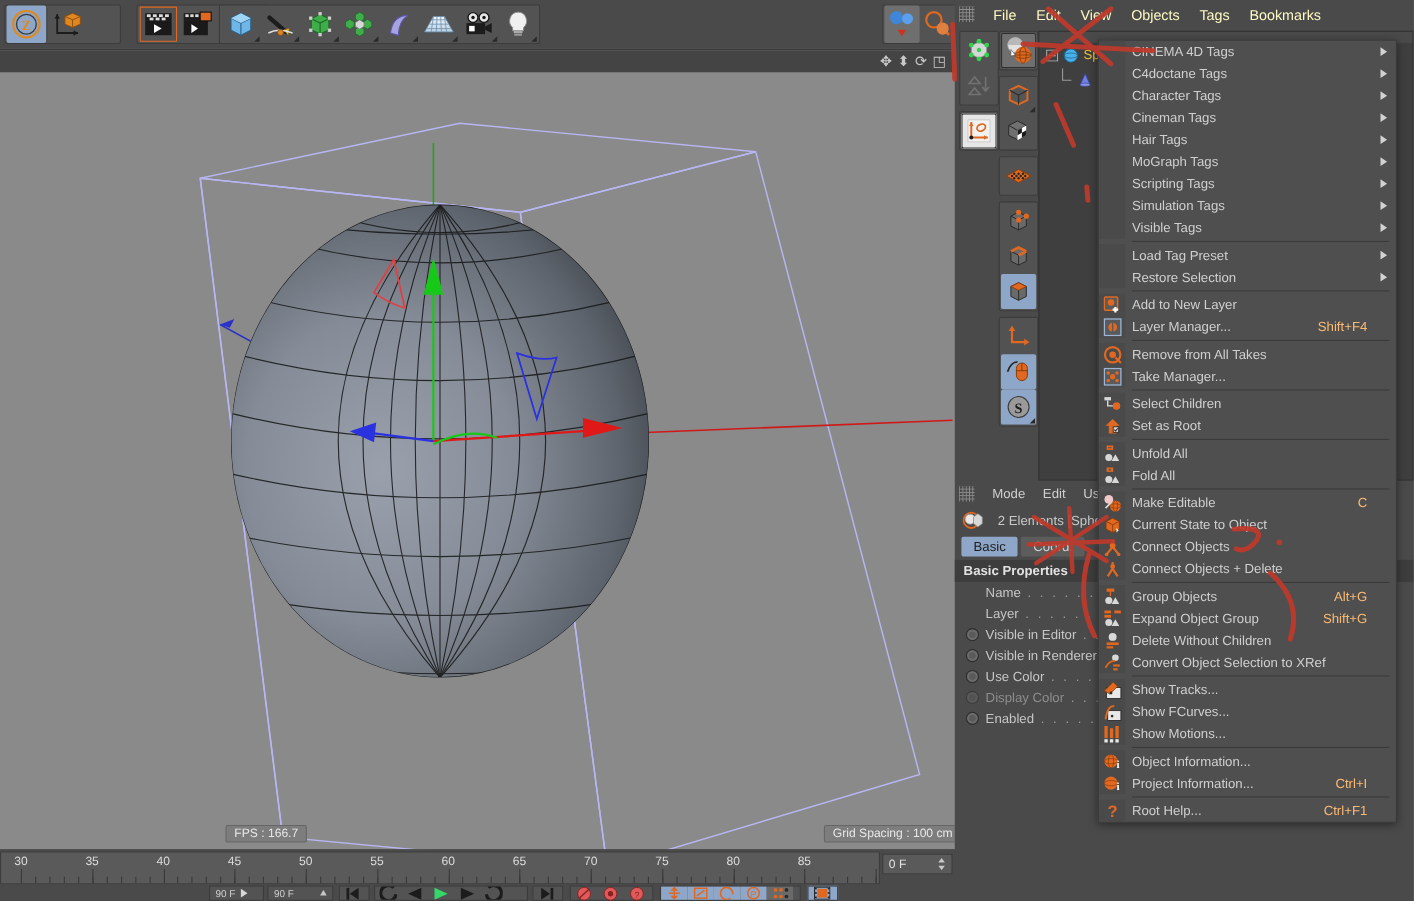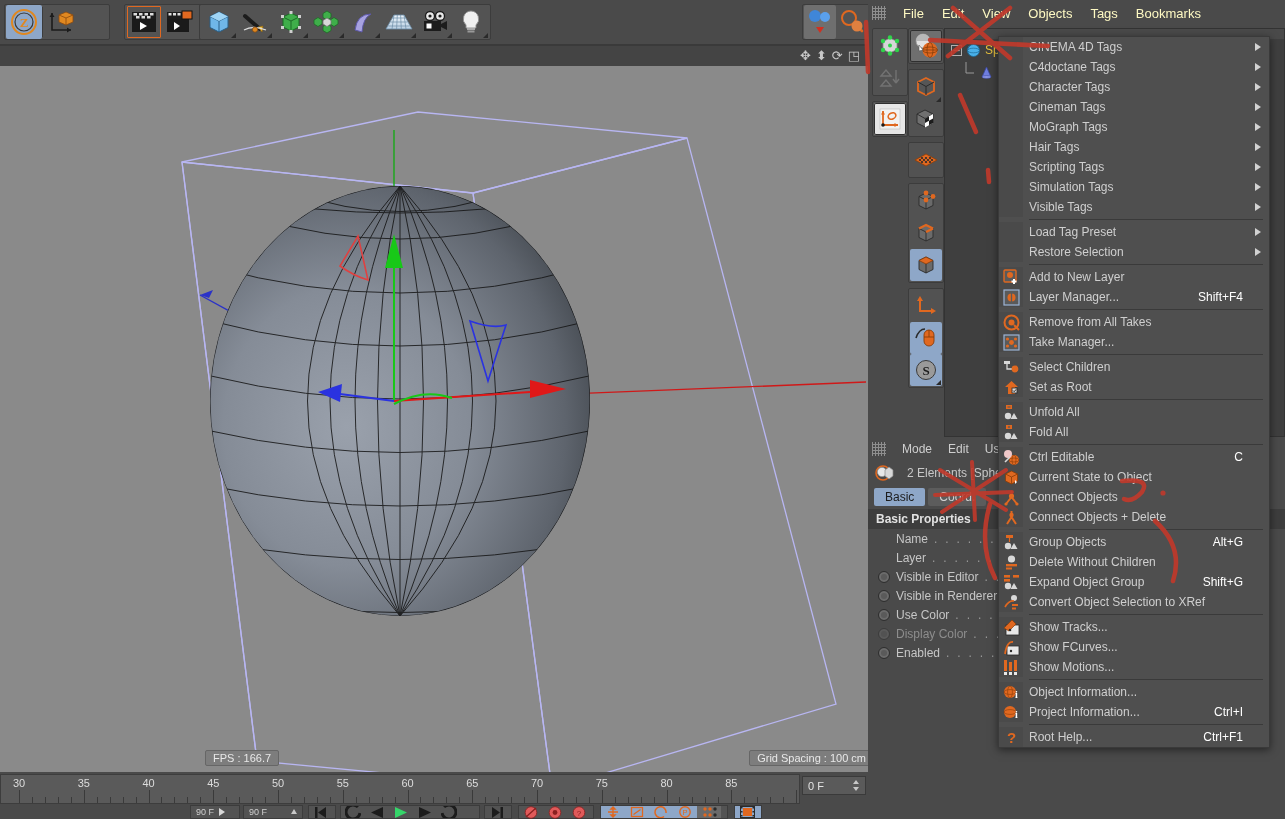--- a/index.html
+++ b/index.html
@@ -63,21 +63,21 @@
   .attr-row.dim{color:#8d8d8d;}
   .radio{width:12px;height:12px;border-radius:50%;border:1px solid #2e2e2e;background:#5a5a5a;box-shadow:inset 0 0 0 2px #6b6b6b;flex:none;}
   .radio.dim{opacity:.5;}
   .arrow-r{width:0;height:0;border-top:4px solid transparent;border-bottom:4px solid transparent;border-left:5px solid #c0c0c0;}
 
   
   .ctx{position:absolute;left:998px;top:36px;width:272px;background:#4f4f4f;border:1px solid #3a3a3a;box-shadow:0 2px 8px rgba(0,0,0,.5);z-index:60;}
   .ctx-item{display:flex;align-items:center;height:20px;font-size:12px;color:#cfcfcf;position:relative;}
   .ctx-ico{width:24px;height:20px;flex:none;display:flex;align-items:center;justify-content:center;background:#4a4a4a;}
   .ctx-label{padding-left:6px;white-space:nowrap;}
-  .ctx-key{position:absolute;right:26px;color:#ffffff;font-size:12px;}
+  .ctx-key{position:absolute;right:26px;color:#fdba74;font-size:12px;}
   .ctx-sub{position:absolute;right:8px;width:0;height:0;border-top:4px solid transparent;border-bottom:4px solid transparent;border-left:6px solid #d2d2d2;}
   .ctx-div{height:1px;background:#3a3a3a;margin:2px 6px 2px 30px;}
 
   
   .tl{position:absolute;left:0;top:772px;width:868px;height:47px;background:#4a4a4a;}
   .tl-ruler{position:absolute;left:0;top:2px;width:800px;height:30px;background:#5a5a5a;border:1px solid #3d3d3d;}
   .tl-num{position:absolute;top:2px;font-size:11px;color:#dcdcdc;transform:translateX(-50%);}
   .tl-tick{position:absolute;bottom:0;width:1px;background:#3a3a3a;}
   .tl-field{position:absolute;left:802px;top:4px;width:64px;height:19px;background:#5a5a5a;border:1px solid #3a3a3a;font-size:11px;color:#e3e3e3;padding:2px 5px;display:flex;align-items:center;justify-content:space-between;}
   .spin{display:flex;flex-direction:column;gap:1px;}
@@ -635,26 +635,26 @@
         <div class="ctx-label">Character Tags</div>
         <div class="ctx-sub"></div>
       </div>
       <div class="ctx-item">
         <div class="ctx-ico"></div>
         <div class="ctx-label">Cineman Tags</div>
         <div class="ctx-sub"></div>
       </div>
       <div class="ctx-item">
         <div class="ctx-ico"></div>
+        <div class="ctx-label">Hair Tags</div>
+        <div class="ctx-sub"></div>
+      </div>
+      <div class="ctx-item">
+        <div class="ctx-ico"></div>
         <div class="ctx-label">MoGraph Tags</div>
-        <div class="ctx-sub"></div>
-      </div>
-      <div class="ctx-item">
-        <div class="ctx-ico"></div>
-        <div class="ctx-label">Hair Tags</div>
         <div class="ctx-sub"></div>
       </div>
       <div class="ctx-item">
         <div class="ctx-ico"></div>
         <div class="ctx-label">Scripting Tags</div>
         <div class="ctx-sub"></div>
       </div>
       <div class="ctx-item">
         <div class="ctx-ico"></div>
         <div class="ctx-label">Simulation Tags</div>
@@ -774,21 +774,21 @@
           <svg width="17" height="17" viewBox="0 0 17 17">
             <circle cx="11" cy="11" r="5" fill="#e06820"></circle>
             <g stroke="#8a3c08" stroke-width=".6" fill="none">
               <ellipse cx="11" cy="11" rx="5" ry="2"></ellipse>
               <ellipse cx="11" cy="11" rx="2" ry="5"></ellipse>
             </g>
             <circle cx="5" cy="5" r="4" fill="#f0c8c8"></circle>
             <path d="M2 13 L7 8" stroke="#d8d8d8" stroke-width="1.6"></path>
           </svg>
         </div>
-        <div class="ctx-label">Ctrl Editable</div>
+        <div class="ctx-label">Make Editable</div>
         <div class="ctx-key">C</div>
       </div>
       <div class="ctx-item">
         <div class="ctx-ico">
           <svg width="17" height="17" viewBox="0 0 17 17">
             <path d="M8.5 2 l6 3 v7 l-6 3 -6-3 V5z" fill="#e06820" stroke="#8a3c08" stroke-width=".8"></path>
             <path d="M2.5 5 L8.5 8 l6 -3 M8.5 8 V15" stroke="#8a3c08" stroke-width=".8" fill="none"></path>
             <path d="M12 11 v4 l2 -2z" fill="#fff"></path>
           </svg>
         </div>
@@ -819,43 +819,43 @@
         <div class="ctx-ico">
           <svg width="17" height="17" viewBox="0 0 17 17">
             <rect x="3" y="1" width="7" height="3" fill="#e06820"></rect>
             <circle cx="5" cy="12" r="3.2" fill="#d8d8d8"></circle>
             <path d="M11 9 l3.5 6 h-7z" fill="#d8d8d8"></path>
             <path d="M6.5 4 V8" stroke="#e06820" stroke-width="1.2"></path>
           </svg>
         </div>
         <div class="ctx-label">Group Objects</div>
         <div class="ctx-key">Alt+G</div>
-      </div>
-      <div class="ctx-item">
-        <div class="ctx-ico">
-          <svg width="17" height="17" viewBox="0 0 17 17">
-            <circle cx="8.5" cy="5" r="3.6" fill="#d8d8d8"></circle>
-            <rect x="3" y="10" width="11" height="2.4" fill="#e06820"></rect>
-            <rect x="3" y="13.5" width="6" height="2" fill="#e06820"></rect>
-          </svg>
-        </div>
-        <div class="ctx-label">Delete Without Children</div>
       </div>
       <div class="ctx-item">
         <div class="ctx-ico">
           <svg width="17" height="17" viewBox="0 0 17 17">
             <rect x="1" y="1" width="6" height="2.6" fill="#e06820"></rect>
             <rect x="10" y="1" width="6" height="2.6" fill="#e06820"></rect>
             <rect x="1" y="5" width="6" height="2.6" fill="#e06820"></rect>
             <circle cx="5" cy="12" r="3.2" fill="#d8d8d8"></circle>
             <path d="M11 9 l3.5 6 h-7z" fill="#d8d8d8"></path>
           </svg>
         </div>
         <div class="ctx-label">Expand Object Group</div>
         <div class="ctx-key">Shift+G</div>
+      </div>
+      <div class="ctx-item">
+        <div class="ctx-ico">
+          <svg width="17" height="17" viewBox="0 0 17 17">
+            <circle cx="8.5" cy="5" r="3.6" fill="#d8d8d8"></circle>
+            <rect x="3" y="10" width="11" height="2.4" fill="#e06820"></rect>
+            <rect x="3" y="13.5" width="6" height="2" fill="#e06820"></rect>
+          </svg>
+        </div>
+        <div class="ctx-label">Delete Without Children</div>
       </div>
       <div class="ctx-item">
         <div class="ctx-ico">
           <svg width="17" height="17" viewBox="0 0 17 17">
             <circle cx="11" cy="4" r="3" fill="#d8d8d8"></circle>
             <path d="M2 13 q4 -7 9 -6" stroke="#e06820" stroke-width="1.6" fill="none"></path>
             <rect x="9" y="10" width="6" height="2" fill="#e06820"></rect>
             <rect x="9" y="13.5" width="4" height="2" fill="#e06820"></rect>
           </svg>
         </div>

